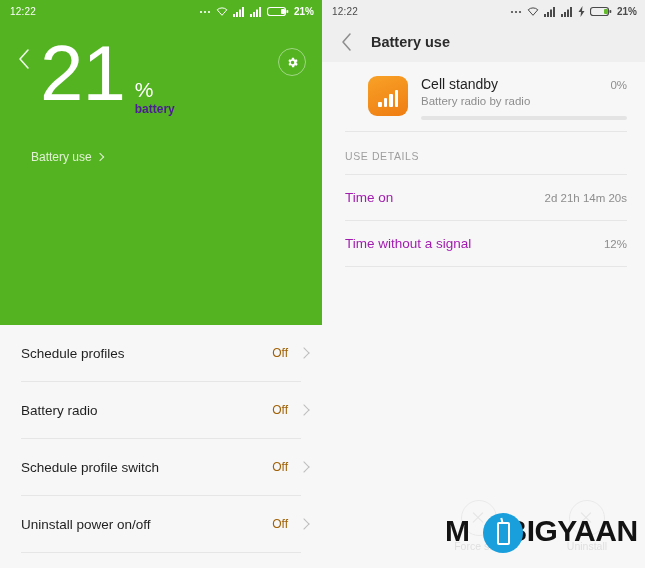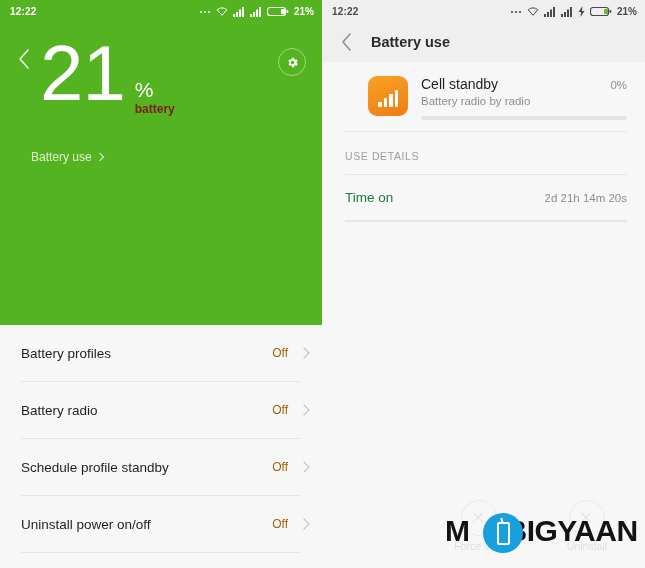--- a/index.html
+++ b/index.html
@@ -30,21 +30,21 @@
     height: 22px;
     display: flex;
     align-items: center;
     padding: 0 8px 0 10px;
     box-sizing: border-box;
   }
   .statusbar.green { background: #53b320; }
   .statusbar.grey  { background: #efefef; }
   .sb-time {
     font-size: 10px;
-    font-weight: bold;
+    font-weight: normal;
     letter-spacing: .2px;
   }
   .statusbar.green .sb-time { color: #ffffff; }
   .statusbar.grey  .sb-time { color: #4a4a4a; }
   .sb-right {
     margin-left: auto;
     display: flex;
     align-items: center;
     gap: 5px;
     text-align: right;
@@ -103,21 +103,21 @@
   }
   .pct-sign {
     font-size: 21px;
     color: #ffffff;
     font-weight: 300;
     line-height: 20px;
     display: block;
   }
   .pct-word {
     font-size: 12px;
-    color: #7f1d1d;
+    color: #4c1d95;
     font-weight: bold;
     display: block;
     margin-top: 2px;
   }
   .hero-remaining {
     position: absolute;
     left: 31px;
     top: 104px;
     font-size: 17px;
     color: #ffffff;
@@ -283,21 +283,21 @@
   }
   .detail-row {
     height: 45px;
     display: flex;
     align-items: center;
     padding: 0 18px 0 23px;
     box-sizing: border-box;
   }
   .detail-label {
     font-size: 13.5px;
-    color: #15803d;
+    color: #a21caf;
   }
   .detail-value {
     margin-left: auto;
     font-size: 11.5px;
     color: #8d8d8d;
   }
   .detail-divider {
     height: 1px;
     background: #e6e6e6;
     margin: 0 18px 0 23px;
@@ -451,39 +451,39 @@
 
       <div class="hero-batuse">
         <span>Battery use</span>
         <span class="chev-sm"></span>
       </div>
     </div>
 
     <div class="list">
 
       <div class="list-row">
-        <span class="row-label">Battery profiles</span>
+        <span class="row-label">Schedule profiles</span>
         <span class="row-right">
           <span class="row-value">Off</span>
           <span class="chev-grey"></span>
         </span>
       </div>
       <div class="divider"></div>
 
       <div class="list-row">
         <span class="row-label">Battery radio</span>
         <span class="row-right">
           <span class="row-value">Off</span>
           <span class="chev-grey"></span>
         </span>
       </div>
       <div class="divider"></div>
 
       <div class="list-row">
-        <span class="row-label">Schedule profile standby</span>
+        <span class="row-label">Schedule profile switch</span>
         <span class="row-right">
           <span class="row-value">Off</span>
           <span class="chev-grey"></span>
         </span>
       </div>
       <div class="divider"></div>
 
       <div class="list-row">
         <span class="row-label">Uninstall power on/off</span>
         <span class="row-right">
@@ -569,20 +569,24 @@
     <div class="section-label">USE DETAILS</div>
 
     <div class="detail-divider" style="margin-top:12px"></div>
 
     <div class="detail-row">
       <span class="detail-label">Time on</span>
       <span class="detail-value">2d 21h 14m 20s</span>
     </div>
     <div class="detail-divider"></div>
 
+    <div class="detail-row">
+      <span class="detail-label">Time without a signal</span>
+      <span class="detail-value">12%</span>
+    </div>
     <div class="detail-divider"></div>
 
     <div class="ghost-actions">
       <div class="ghost-btn">
         <div class="ghost-circle"></div>
         <div class="ghost-label">Force stop</div>
       </div>
       <div class="ghost-btn">
         <div class="ghost-circle"></div>
         <div class="ghost-label">Uninstall</div>

